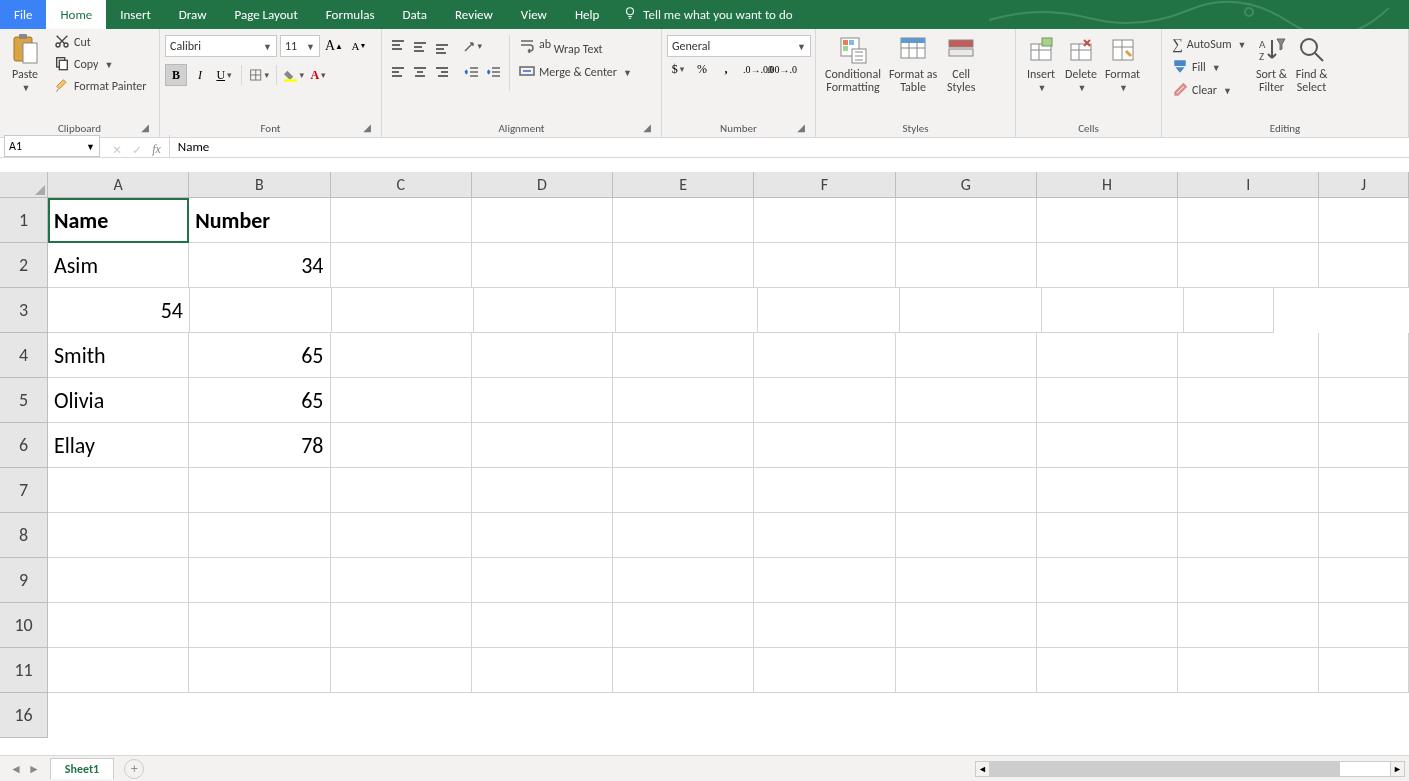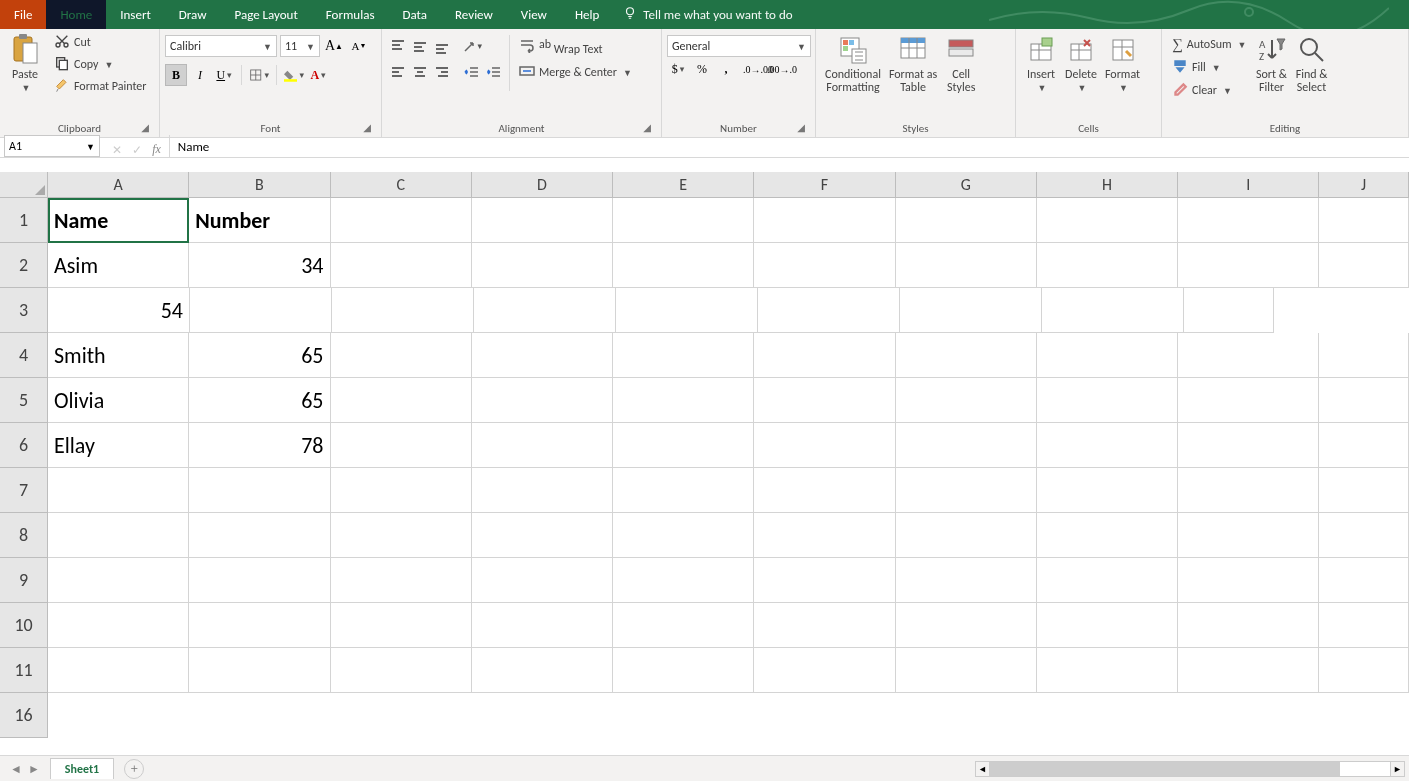--- a/index.html
+++ b/index.html
@@ -1,22 +1,22 @@
 <!DOCTYPE html>
 <html><head>
 <meta charset="utf-8">
 <style>
   * { box-sizing: border-box; margin: 0; padding: 0; }
   body { font-family: "Segoe UI", Calibri, sans-serif; font-size: 12px; background: #fff; overflow: hidden; width: 1409px; height: 781px; position: relative; }
   
   
   .tab-bar { background: #217346; height: 29px; display: flex; align-items: stretch; color: #fff; position: relative; }
   .tab { padding: 0 14px; display: flex; align-items: center; font-size: 13px; cursor: pointer; }
-  .tab.active { background: #0f172a; color: #217346; }
-  .tab.file { background: #c2410c; }
+  .tab.active { background: #ffffff; color: #217346; }
+  .tab.file { background: #3b82f6; }
   .tell-me { display:flex; align-items:center; gap:6px; padding:0 10px; font-size:13px; opacity:.95;}
   .tab-bar svg.deco { position:absolute; right:20px; top:0; height:29px; opacity:.25; }
 
   
   .ribbon { height: 109px; background: #f3f2f1; border-bottom: 1px solid #d8d8d8; display: flex; }
   .group { border-right: 1px solid #d8d8d8; padding: 2px 5px 0 5px; display:flex; flex-direction:column; justify-content:space-between; }
   .group .body { flex:1; display:flex; align-items:flex-start; }
   .group .label-row { height:18px; display:flex; align-items:center; justify-content:center; font-size:11px; color:#555; position:relative; }
   .group .launcher { position:absolute; right:2px; top:1px; font-size:10px; color:#777; border:1px solid transparent; padding:0 2px; }
   .btn { display:flex; flex-direction:column; align-items:center; justify-content:flex-start; padding:2px 3px; border:1px solid transparent; cursor:pointer; }

